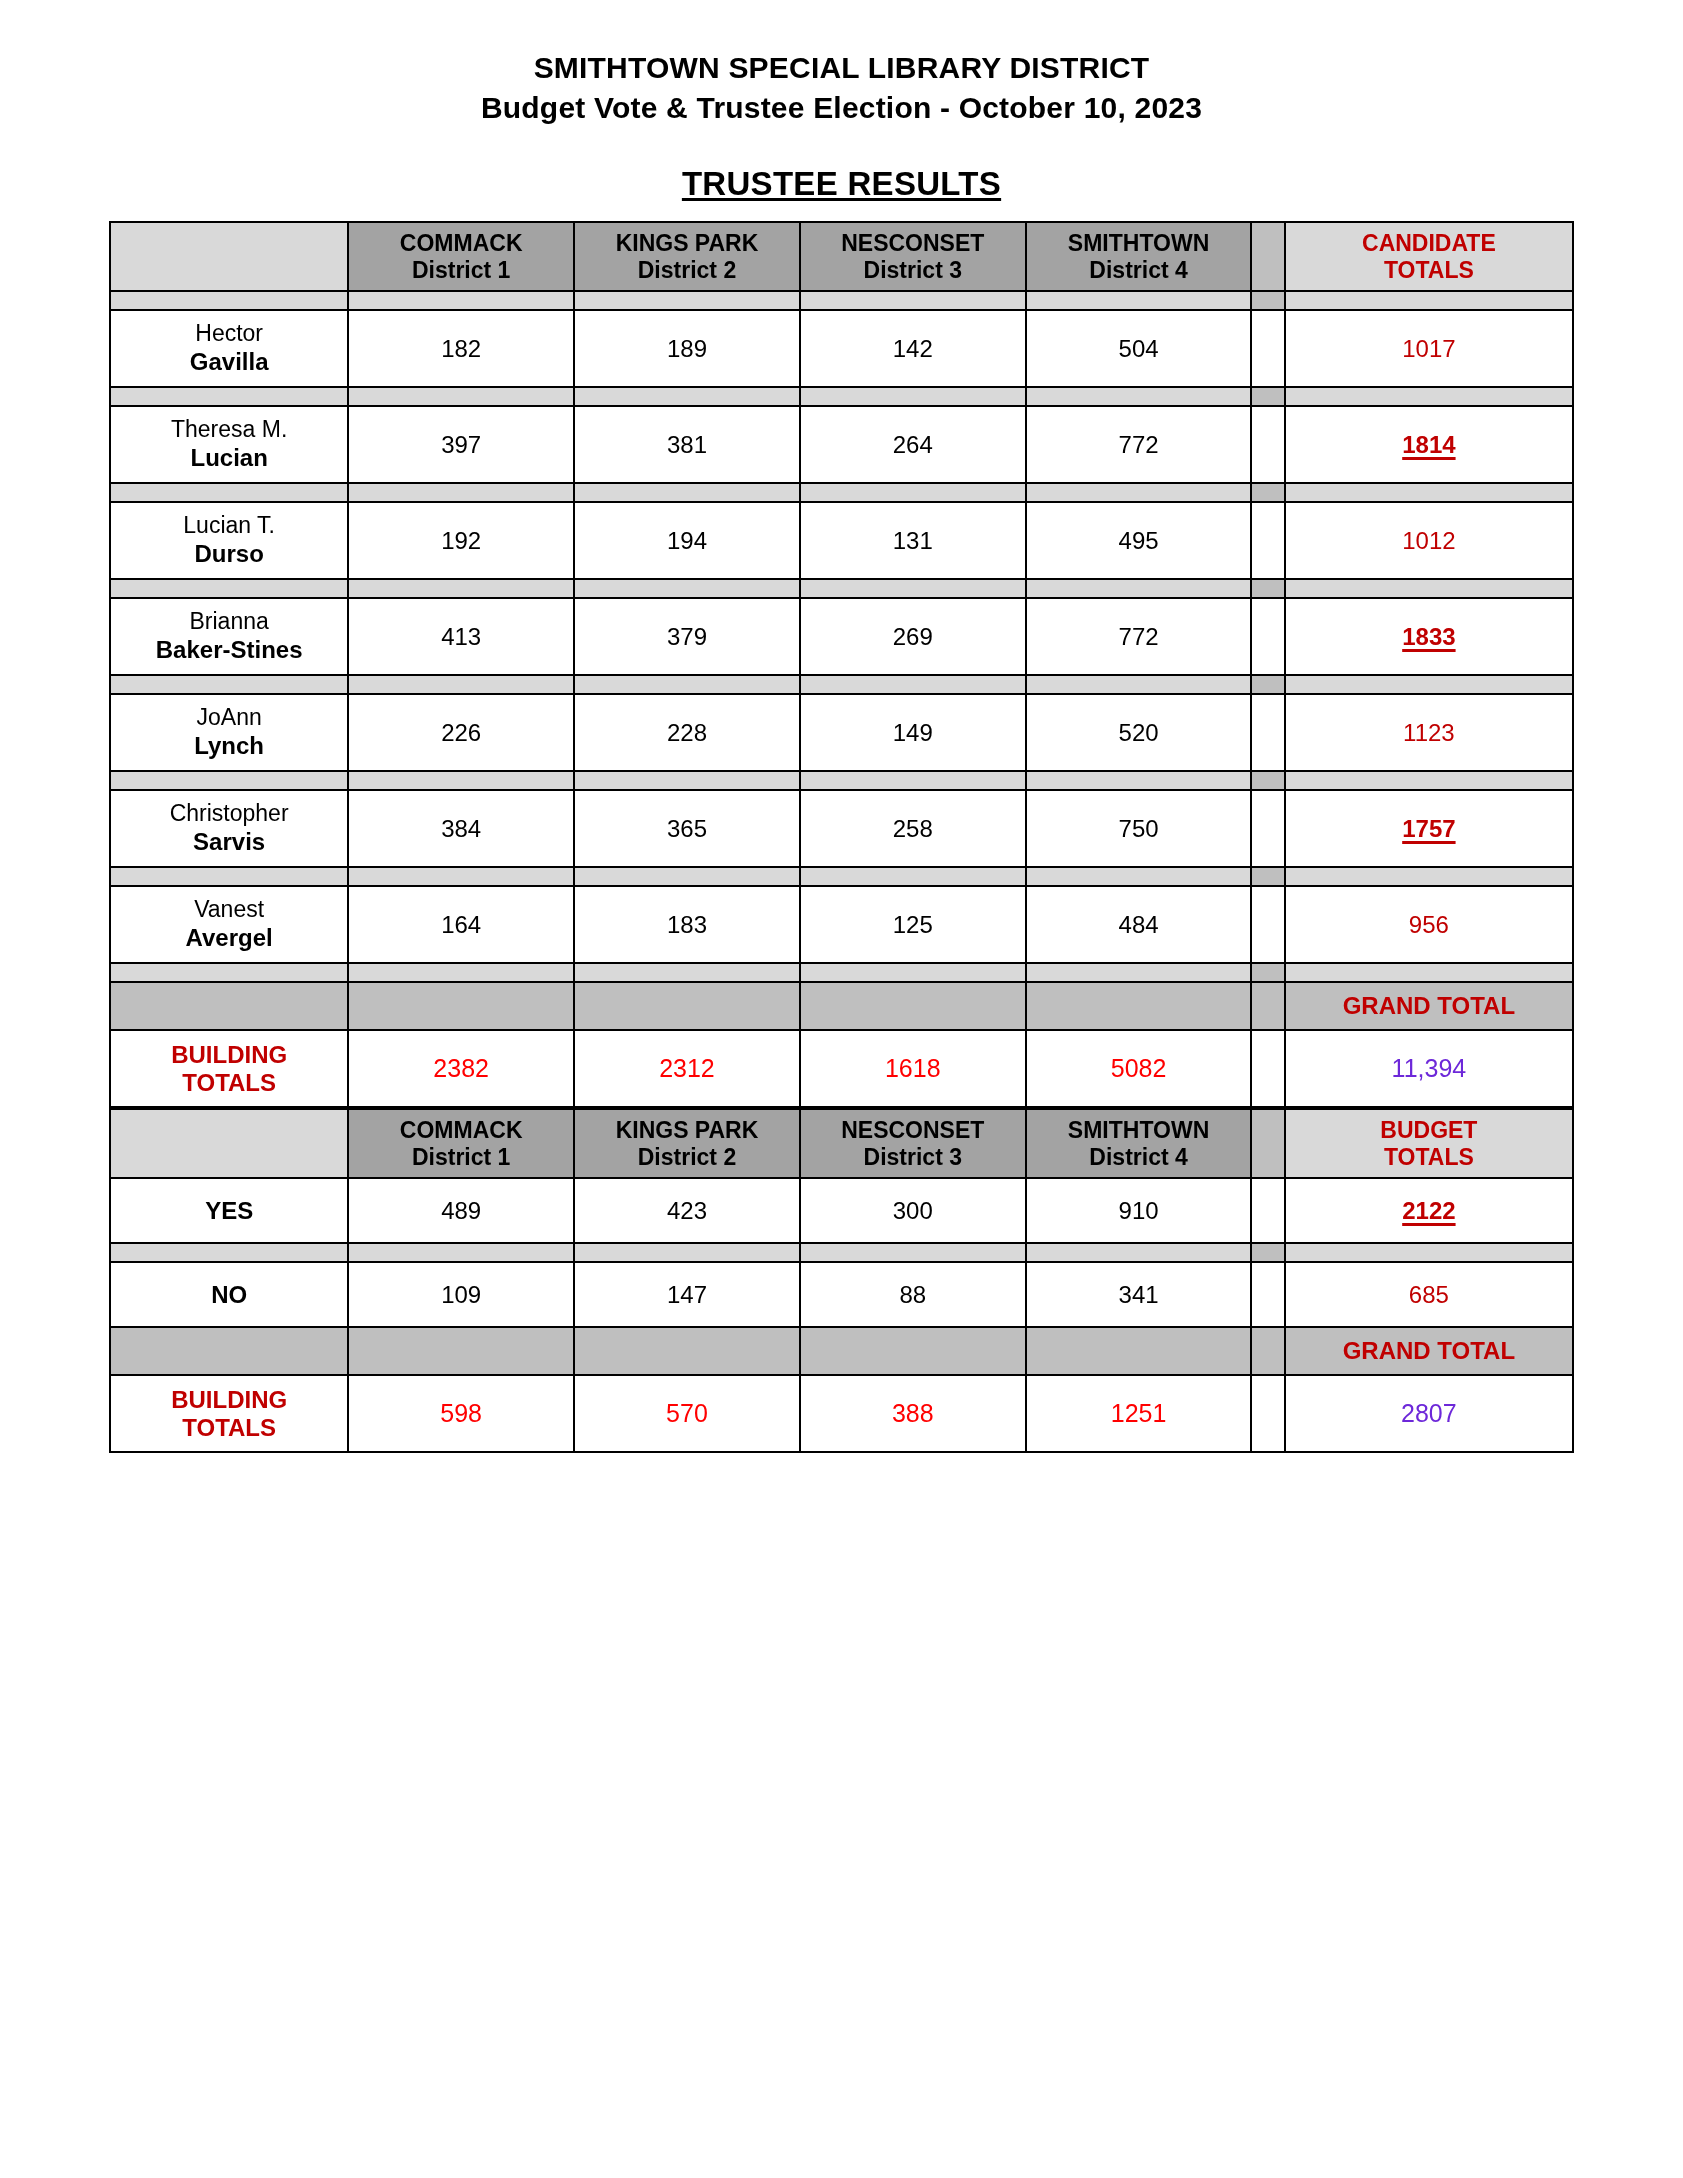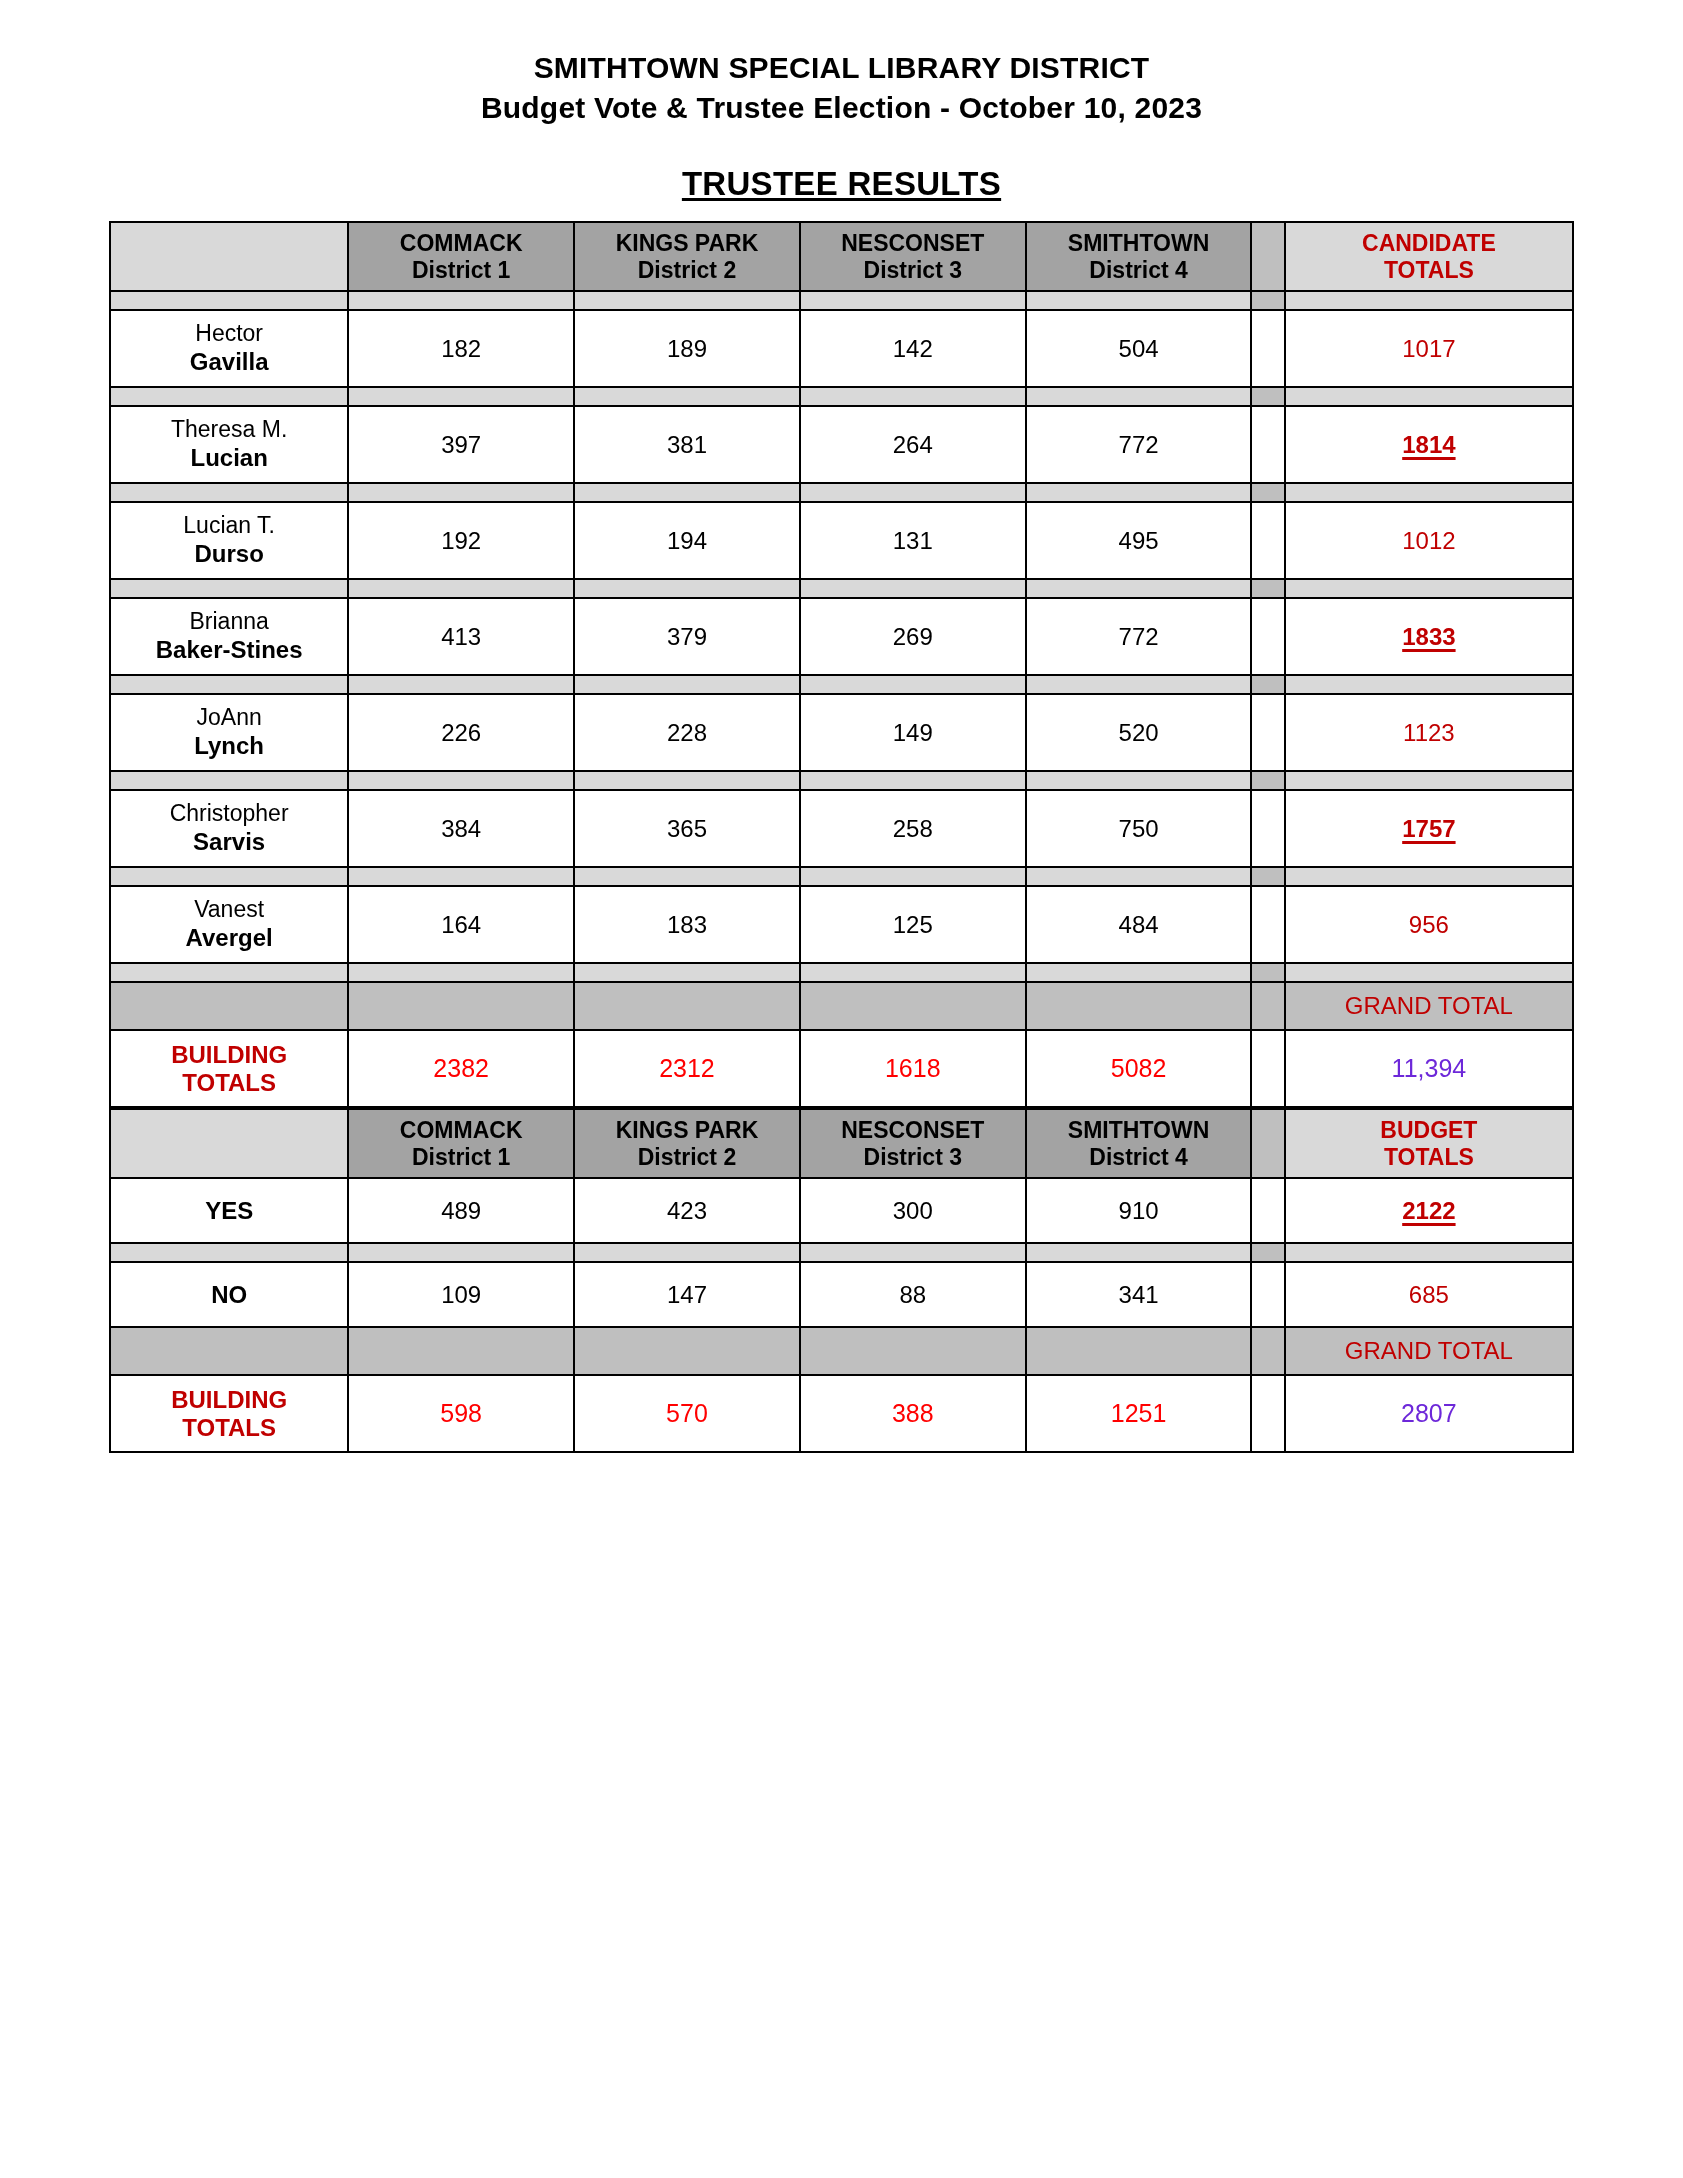--- a/index.html
+++ b/index.html
@@ -146,21 +146,21 @@
 
   
   tr.grand td {
     height: 46px;
     background: #bfbfbf;
     border-top: 2px solid #000;
     border-bottom: 2px solid #000;
   }
   tr.grand td.grand-label {
     color: #c00000;
-    font-weight: normal;
+    font-weight: bold;
     font-size: 24px;
     margin-top: 42px;
   }
 
   
   tr.btot td {
     height: 75px;
     color: #ff0000;
     font-size: 25px;
   }

